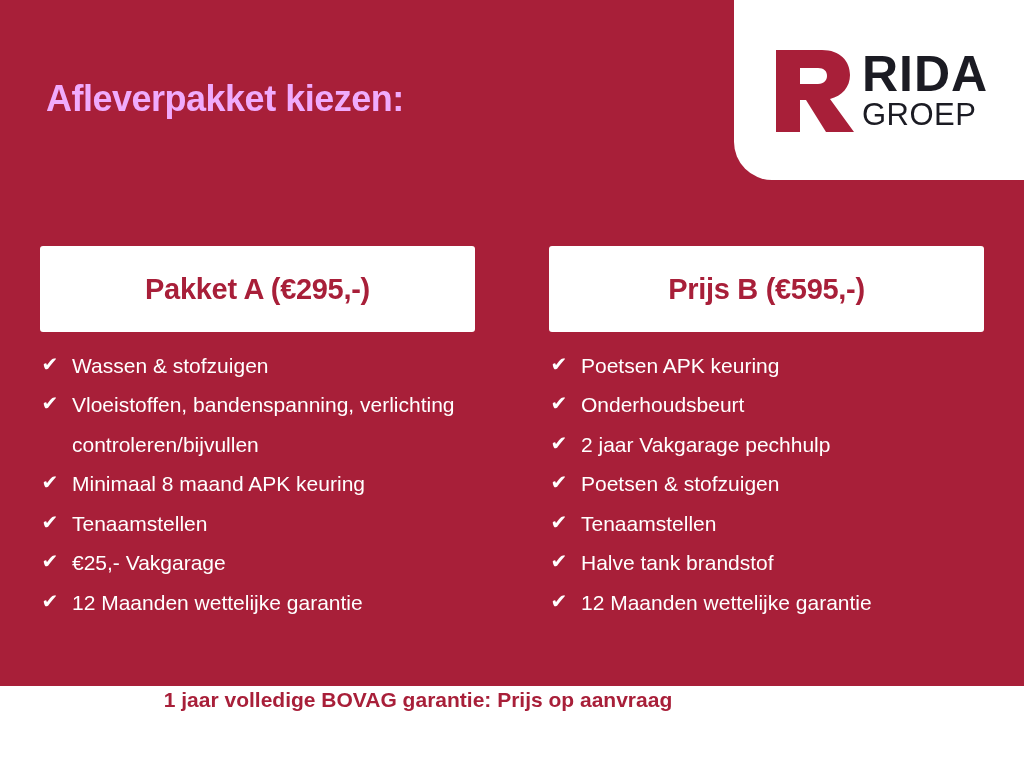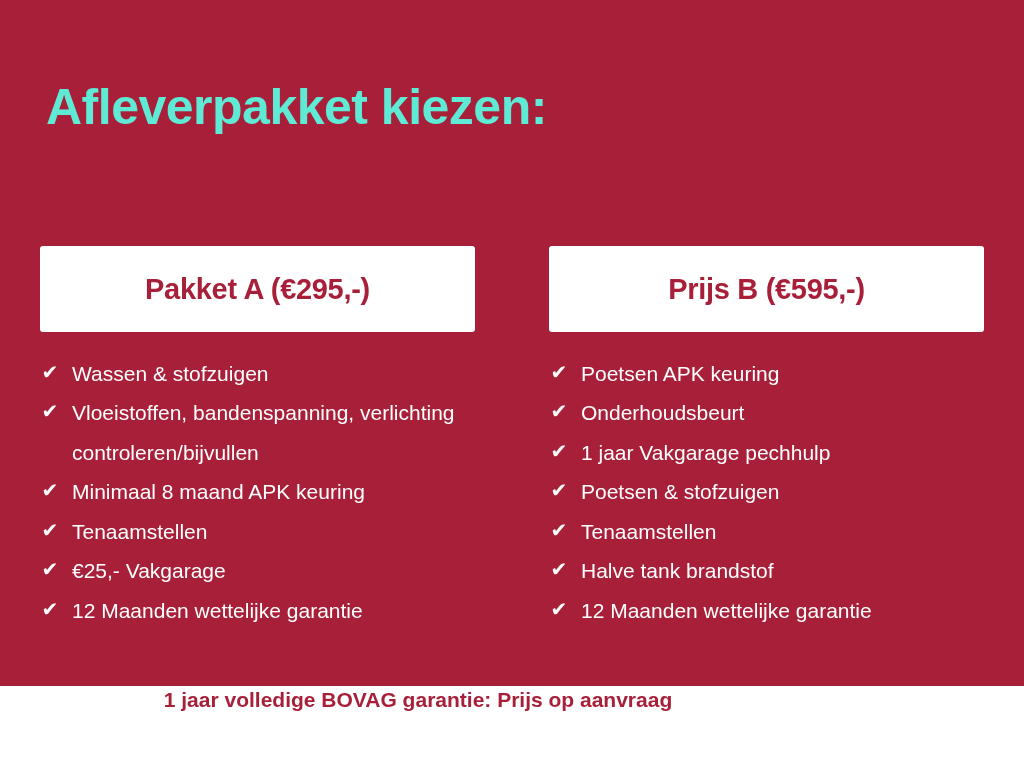--- a/index.html
+++ b/index.html
@@ -56,23 +56,23 @@
     color: #1b1b23;
     letter-spacing: 0.5px;
     margin-top: 2px;
   }
 
   
   .title {
     position: absolute;
     left: 46px;
     top: 78px;
-    font-size: 50px;
-    font-weight: bold;
-    color: #5eead4;
+    font-size: 36px;
+    font-weight: bold;
+    color: #f0abfc;
     letter-spacing: -0.5px;
   }
 
   
   .columns {
     position: absolute;
     top: 246px;
     left: 40px;
     width: 944px;
     display: flex;
@@ -81,21 +81,21 @@
   .package {
     width: 435px;
   }
   .pkg-header {
     background: #ffffff;
     border-radius: 3px;
     height: 86px;
     display: flex;
     align-items: center;
     justify-content: center;
-    margin-bottom: 22px;
+    margin-bottom: 14px;
   }
   .pkg-title {
     font-size: 29px;
     font-weight: bold;
     color: #a81f39;
     letter-spacing: -0.3px;
   }
   .features { list-style: none; }
   .feature {
     display: flex;
@@ -133,20 +133,31 @@
     font-size: 21px;
     font-weight: bold;
     color: #a81f39;
   }
 </style>
 </head>
 <body>
 
 <div class="slide">
 
+  <div class="logo-badge">
+    <div class="logo-mark">
+      <svg width="86" height="92" viewBox="0 0 86 92" xmlns="http://www.w3.org/2000/svg">
+        <path d="M6 6 H52 C70 6 80 17 80 31 C80 43 72 52 60 55 L84 88 H56 L36 56 H30 V88 H6 Z M30 24 V40 H48 C54 40 57 36 57 32 C57 27 54 24 48 24 Z" fill="#a81f39"></path>
+      </svg>
+    </div>
+    <div class="logo-text">
+      <span class="logo-rida">RIDA</span>
+      <span class="logo-groep">GROEP</span>
+    </div>
+  </div>
 
   <h1 class="title">Afleverpakket kiezen:</h1>
 
   <div class="columns">
 
     <div class="package">
       <div class="pkg-header">
         <span class="pkg-title">Pakket A (€295,-)</span>
       </div>
       <ul class="features">
@@ -185,21 +196,21 @@
         <li class="feature">
           <span class="check">✔</span>
           <span class="feature-text">Poetsen APK keuring</span>
         </li>
         <li class="feature">
           <span class="check">✔</span>
           <span class="feature-text">Onderhoudsbeurt</span>
         </li>
         <li class="feature">
           <span class="check">✔</span>
-          <span class="feature-text">1 jaar Vakgarage pechhulp</span>
+          <span class="feature-text">2 jaar Vakgarage pechhulp</span>
         </li>
         <li class="feature">
           <span class="check">✔</span>
           <span class="feature-text">Poetsen &amp; stofzuigen</span>
         </li>
         <li class="feature">
           <span class="check">✔</span>
           <span class="feature-text">Tenaamstellen</span>
         </li>
         <li class="feature">

